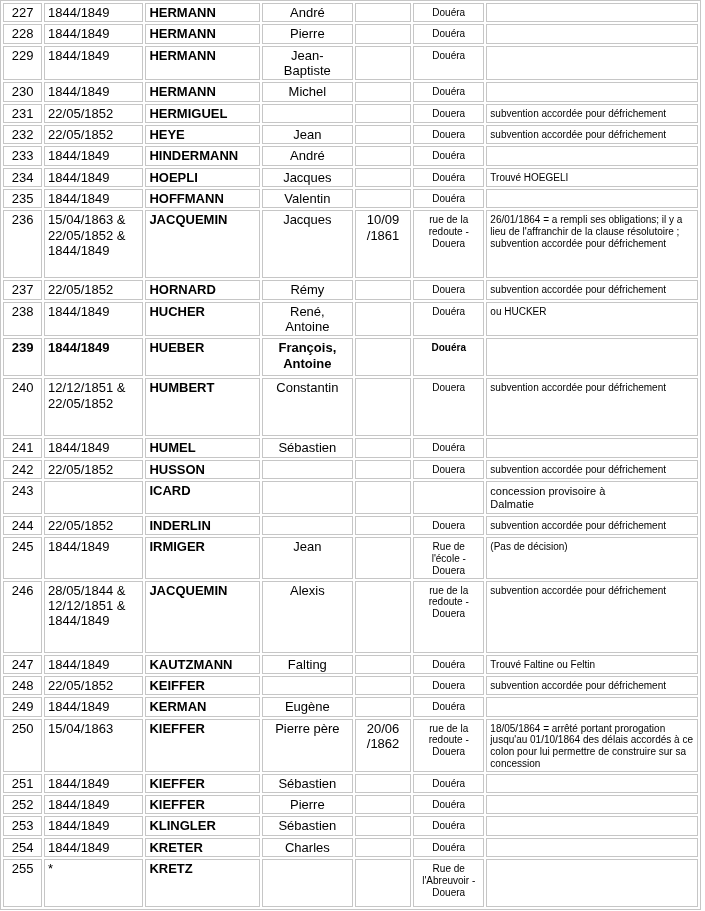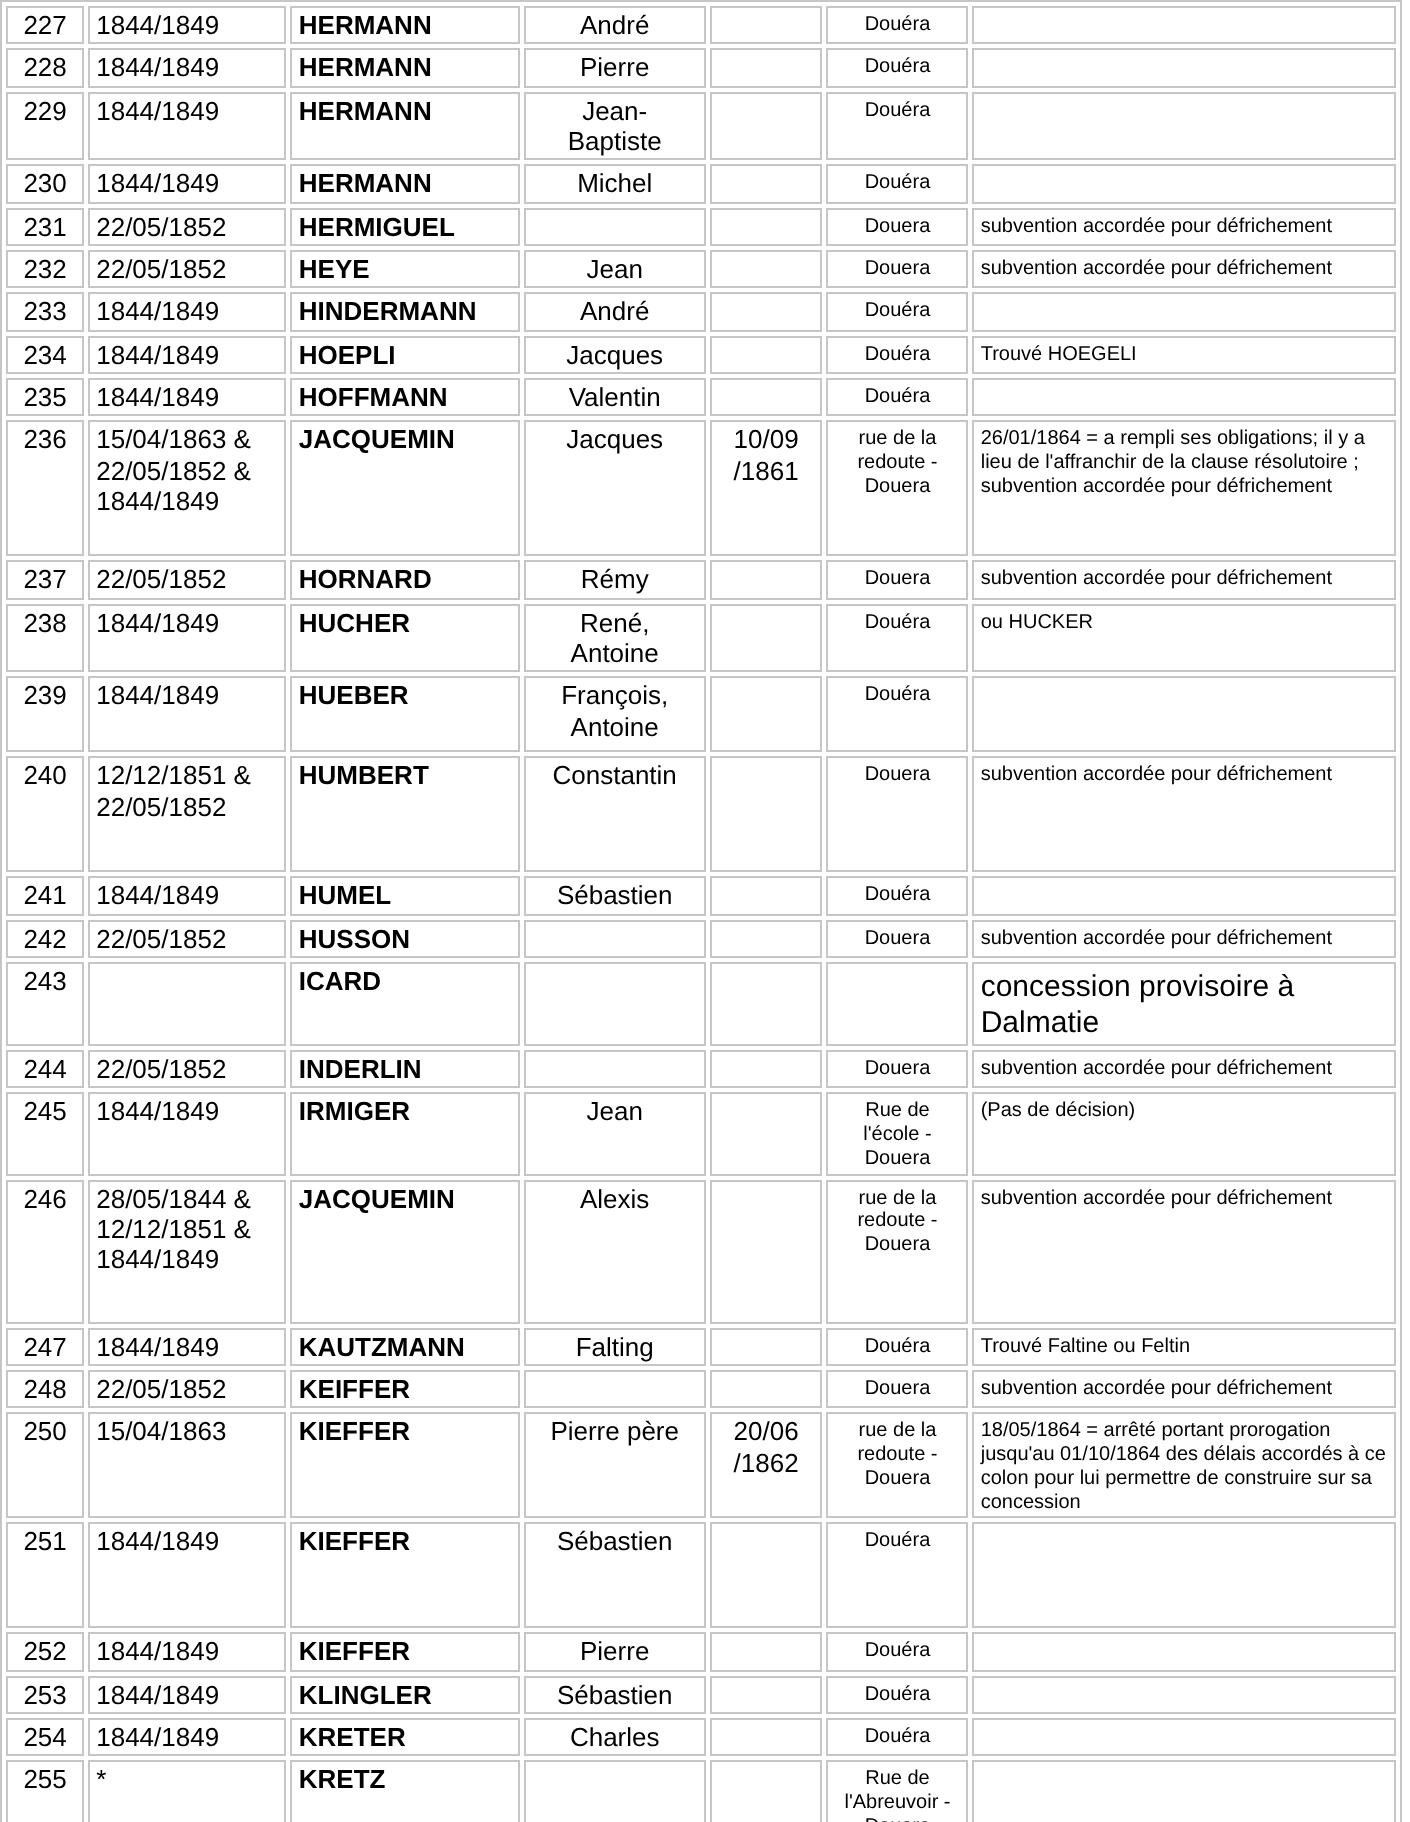--- a/index.html
+++ b/index.html
@@ -37,30 +37,30 @@
   td.col-dates     { font-size: 13px; }
   td.col-surname   { text-align: left;   font-size: 13px; font-weight: bold; }
   td.col-firstname { text-align: center; font-size: 13px; white-space: pre-line; }
   td.col-date2     { text-align: center; font-size: 13px; white-space: pre-line; }
   td.col-location  { text-align: center; font-size: 10px; white-space: pre-line; padding-top: 3px; }
   td.col-notes     { text-align: left;   font-size: 10px; white-space: pre-line; padding-top: 3px; margin-left: 11px; }
 
   
   tbody tr:nth-child(10) > td { height: 62px; } 
   tbody tr:nth-child(12) > td { height: 27px; } 
-  tbody tr:nth-child(13) > td { height: 32px; } 
+  tbody tr:nth-child(13) > td { height: 32px; font-weight: bold; } 
   tbody tr:nth-child(14) > td { height: 52px; } 
   tbody tr:nth-child(17) > td { height: 27px; } 
   tbody tr:nth-child(19) > td { height: 32px; } 
   tbody tr:nth-child(20) > td { height: 66px; } 
   tbody tr:nth-child(24) > td { height: 47px; } 
   tbody tr:nth-child(29) > td { height: 42px; } 
 
   
-  tbody tr:nth-child(17) td.col-notes { font-size: 15px; line-height: 1.2; }
+  tbody tr:nth-child(17) td.col-notes { font-size: 11px; line-height: 1.2; }
 </style>
 </head>
 <body>
 
 <table class="records">
   <colgroup>
     <col class="c-num">
     <col class="c-dates">
     <col class="c-surname">
     <col class="c-firstname">
@@ -272,20 +272,29 @@
       <tr>
         <td class="col-num">248</td>
         <td class="col-dates">22/05/1852</td>
         <td class="col-surname">KEIFFER</td>
         <td class="col-firstname"></td>
         <td class="col-date2"></td>
         <td class="col-location">Douera</td>
         <td class="col-notes">subvention accordée pour défrichement</td>
       </tr>
       <tr>
+        <td class="col-num">249</td>
+        <td class="col-dates">1844/1849</td>
+        <td class="col-surname">KERMAN</td>
+        <td class="col-firstname">Eugène</td>
+        <td class="col-date2"></td>
+        <td class="col-location">Douéra</td>
+        <td class="col-notes"></td>
+      </tr>
+      <tr>
         <td class="col-num">250</td>
         <td class="col-dates">15/04/1863</td>
         <td class="col-surname">KIEFFER</td>
         <td class="col-firstname">Pierre père</td>
         <td class="col-date2">20/06
 /1862</td>
         <td class="col-location">rue de la
 redoute -
 Douera</td>
         <td class="col-notes">18/05/1864 = arrêté portant prorogation jusqu'au 01/10/1864 des délais accordés à ce colon pour lui permettre de construire sur sa concession</td>

